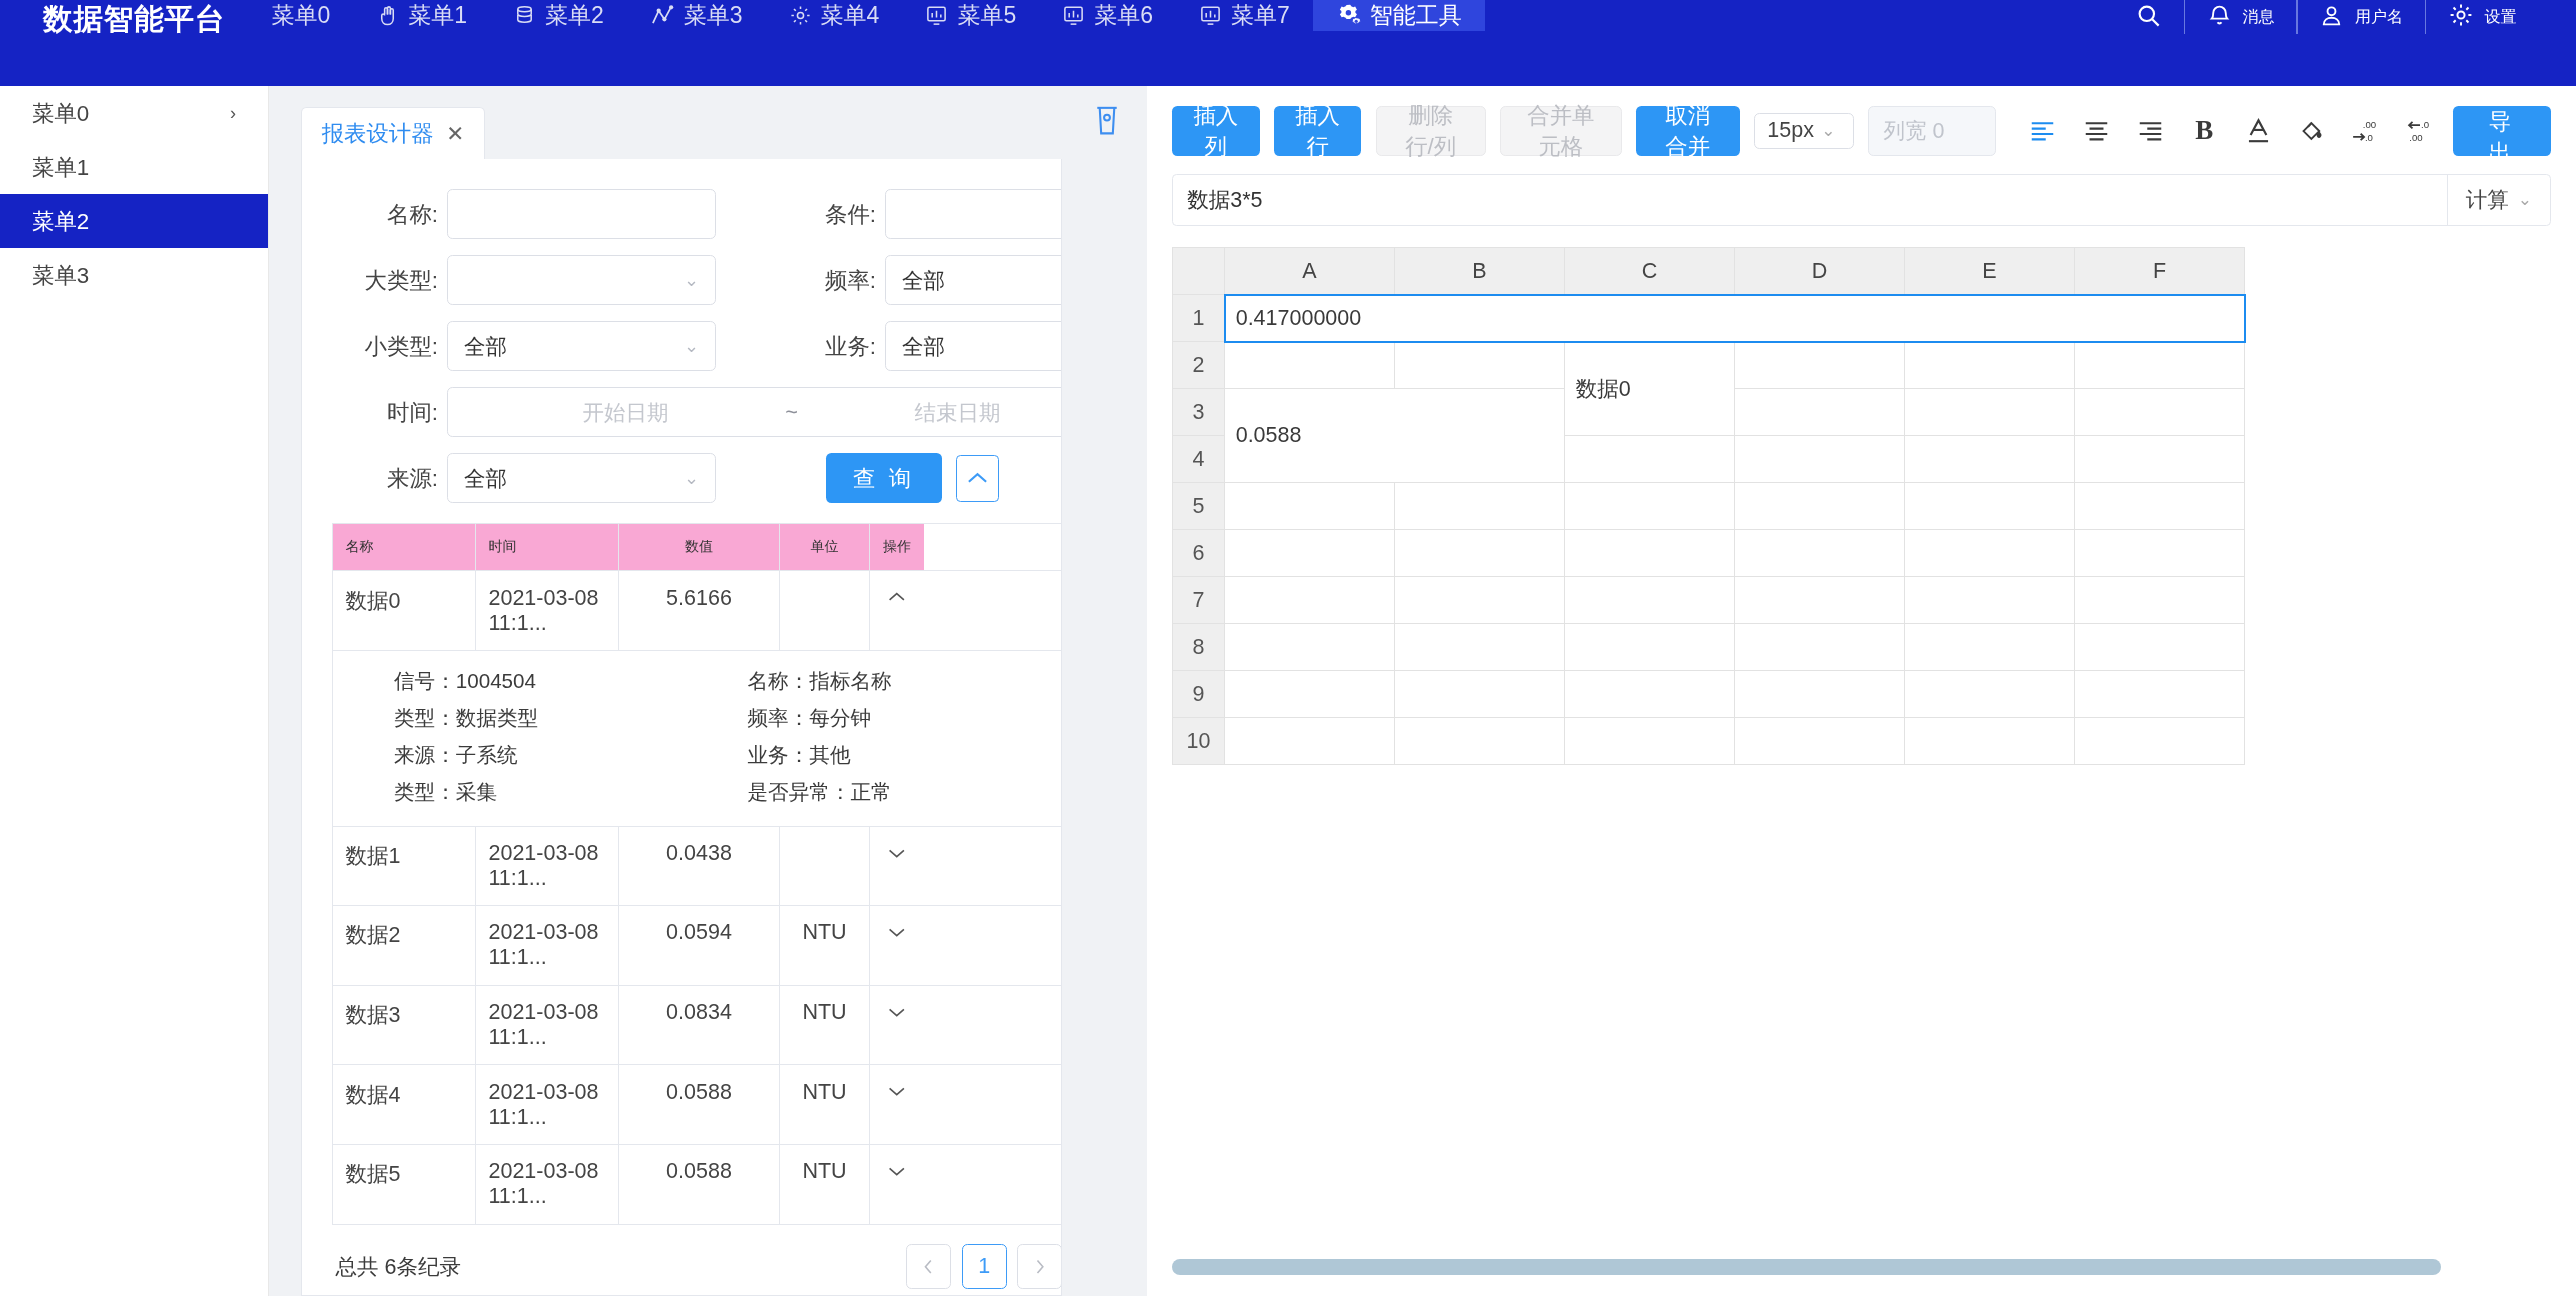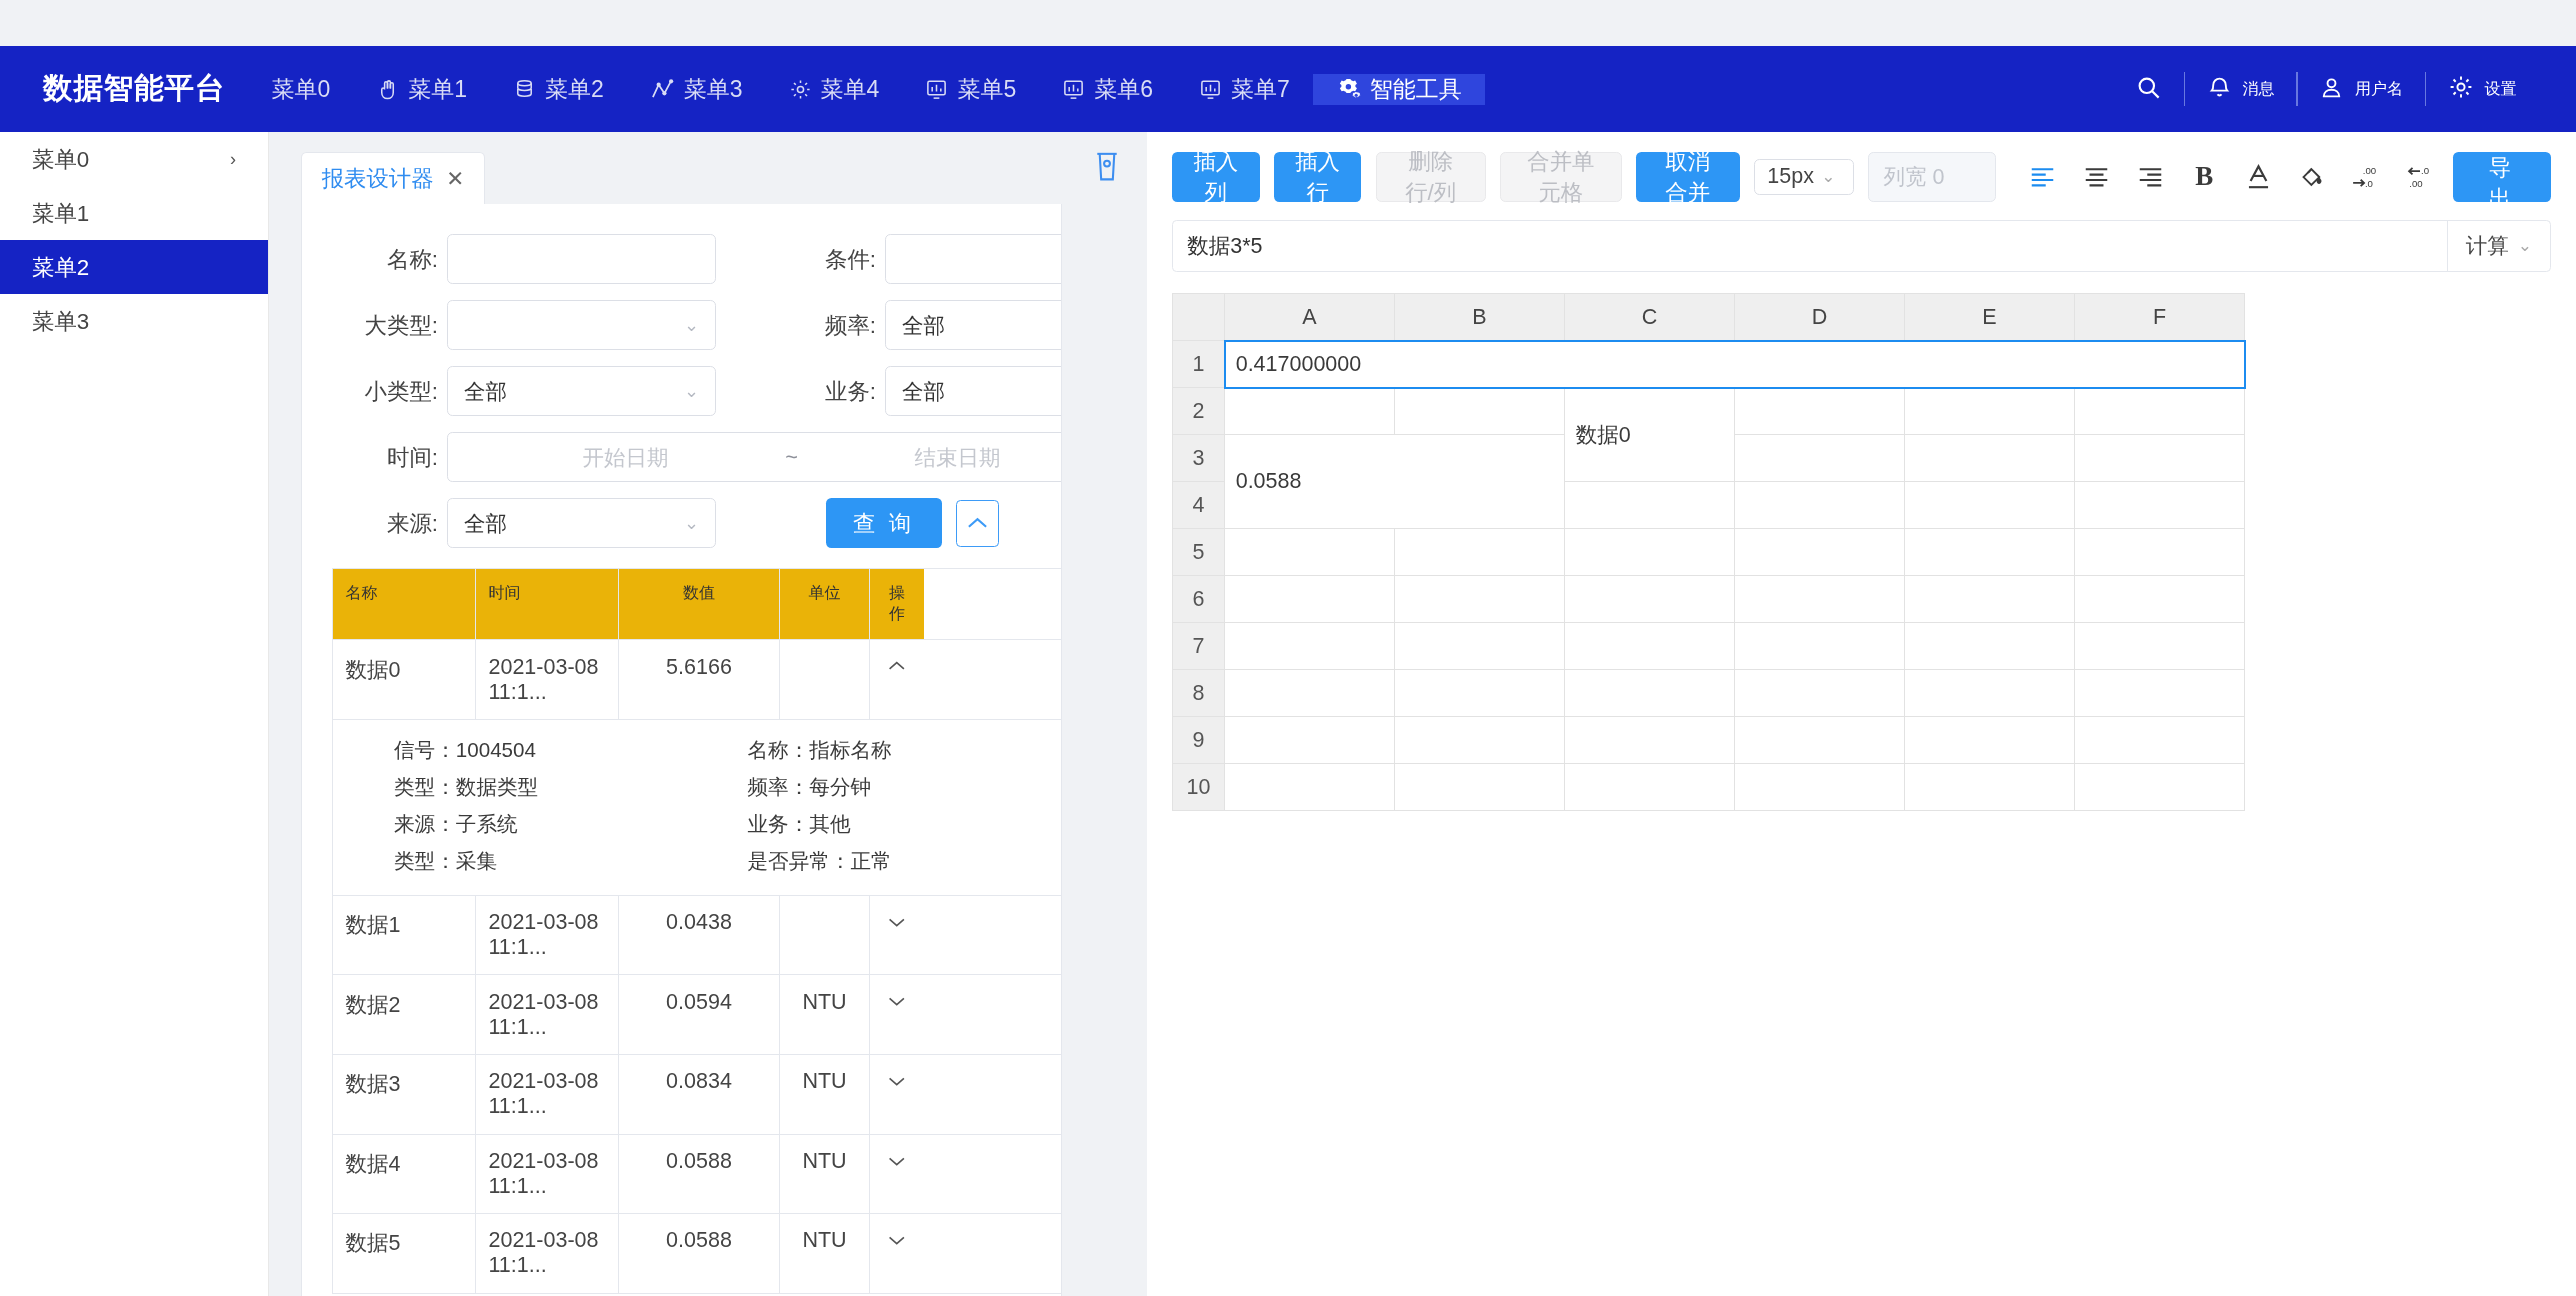--- a/index.html
+++ b/index.html
@@ -7,23 +7,22 @@
     width: 2576px; height: 1296px;
     font-family: "Liberation Sans", "DejaVu Sans", sans-serif;
     background: #f0f2f5;
     overflow: hidden;
   }
 
   
   .topbar {
     height: 86px; width: 100%;
     background: #1523c4;
-    display: flex; align-items: center;
+    display: flex; align-items: flex-start;
     color: #fff;
-    margin-top: 46px;
   }
   .brand {
     display: flex; align-items: center;
     padding: 0 23px 0 43px;
     font-size: 29.5px; font-weight: bold; letter-spacing: 0.9px;
     white-space: nowrap;
   }
   .navmenu { display: flex; align-items: stretch; }
   .navitem {
     display: flex; align-items: center; gap: 9px;
@@ -147,21 +146,21 @@
     border: 0.9px solid #3d9bf7; border-radius: 4.5px;
     background: #fff; color: #3d9bf7;
     display: flex; align-items: center; justify-content: center;
     font-size: 23px; cursor: pointer;
   }
 
   
   .dtable { margin-top: 19.7px; width: 734px; border: 0.9px solid #e4e7ed; border-bottom: none; }
   .dtr { display: flex; border-bottom: 0.9px solid #e4e7ed; }
   .dth {
-    background: #eab308; font-size: 16px; color: #333;
+    background: #f9a8d4; font-size: 14px; color: #333;
     padding: 14.3px 12.5px; font-weight: normal;
   }
   .dtd { font-size: 21.5px; color: #444; padding: 14.3px 12.5px; }
   .c-name  { flex: 0 0 143px; }
   .c-time  { flex: 0 0 143px; }
   .c-val   { flex: 0 0 161px; text-align: center; }
   .c-unit  { flex: 0 0 90px; text-align: center; }
   .c-op    { flex: 0 0 54px;  text-align: center; cursor: pointer; }
   .dtr .c-name, .dtr .c-time, .dtr .c-val, .dtr .c-unit {
     border-right: 0.9px solid #e4e7ed;

